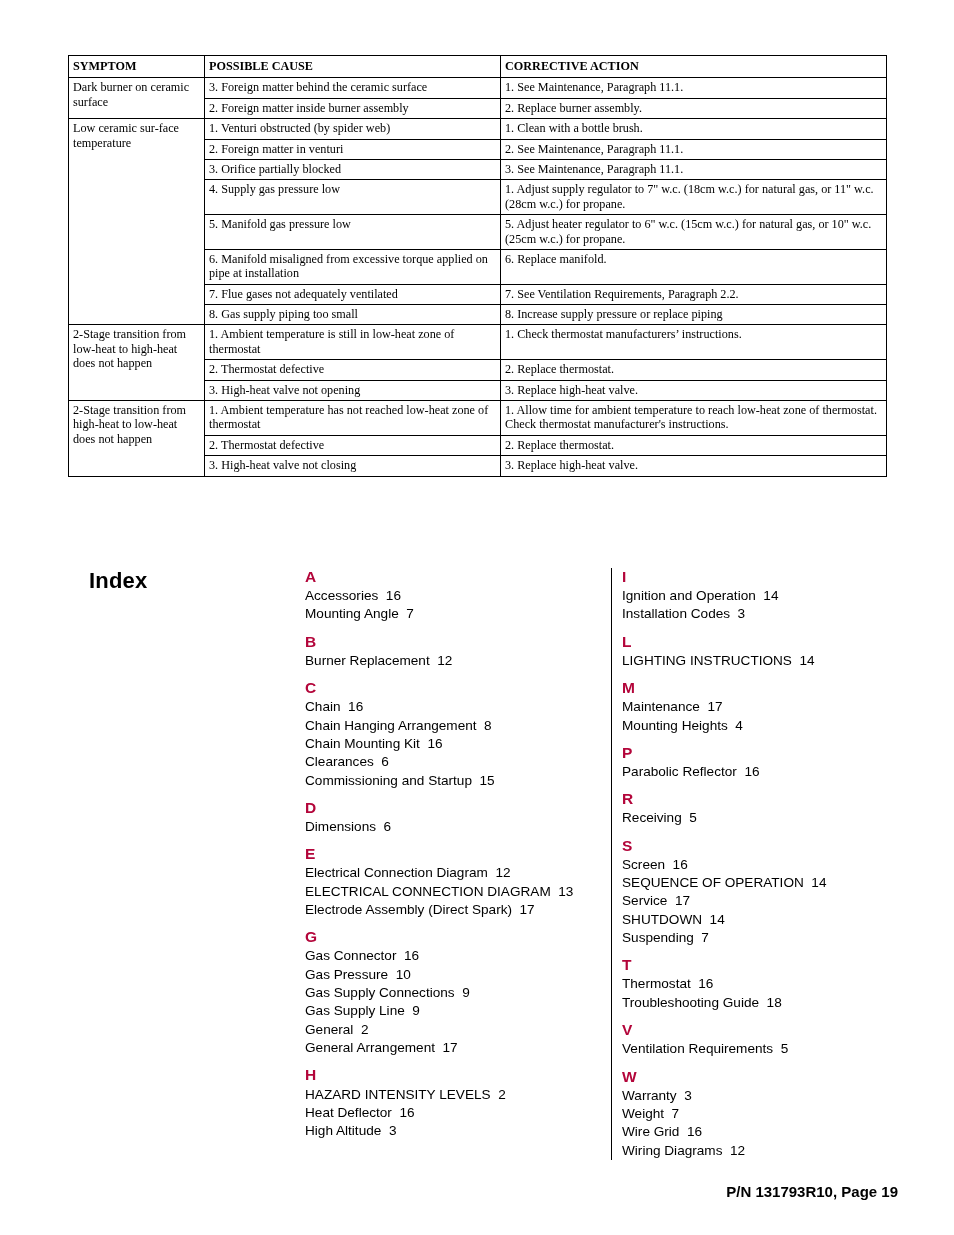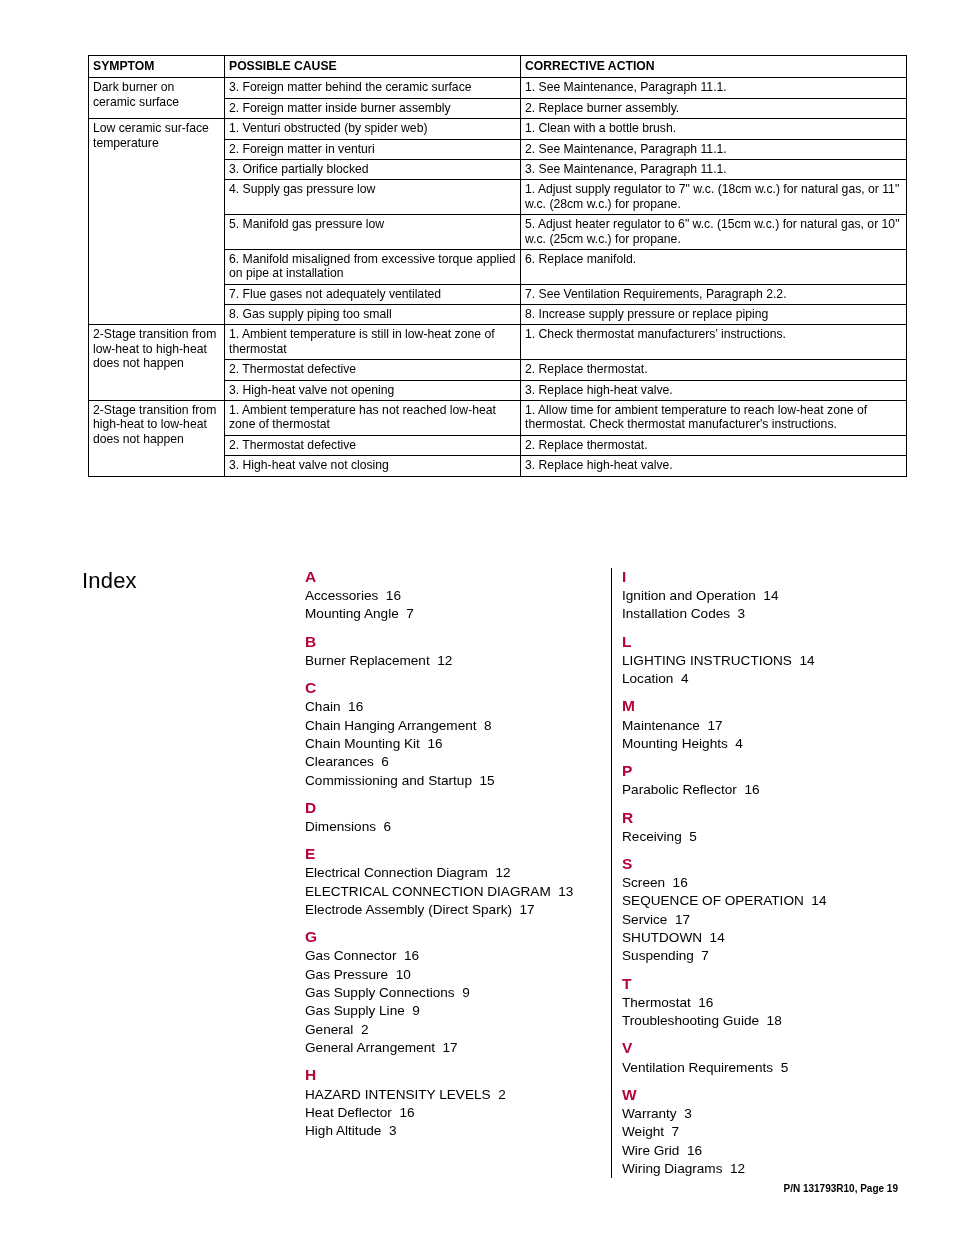--- a/index.html
+++ b/index.html
@@ -12,23 +12,24 @@
     height: 1235px;
     position: relative;
     font-family: "Liberation Sans", sans-serif;
     color: #000000;
     -webkit-font-smoothing: antialiased;
   }
 
   
   .table-wrap {
     position: absolute;
-    left: 88px;
+    left: 68px;
     top: 55px;
     width: 818px;
+    font-family: Liberation Serif, serif;
   }
   table.ts {
     border-collapse: collapse;
     width: 100%;
     table-layout: fixed;
     font-size: 12.2px;
     line-height: 1.18;
   }
   table.ts td, table.ts th {
     border: 1px solid #000000;
@@ -45,24 +46,24 @@
   }
   col.c1 { width: 136px; }
   col.c2 { width: 296px; }
   col.c3 { width: 386px; }
 
   .sym-cell { vertical-align: top; }
 
   
   .index-title {
     position: absolute;
-    left: 82px;
+    left: 89px;
     top: 568px;
     font-size: 22px;
-    font-weight: normal;
+    font-weight: bold;
     letter-spacing: 0.2px;
   }
   .index-cols {
     position: absolute;
     left: 300px;
     top: 568px;
     width: 620px;
     display: flex;
     gap: 0px;
   }
@@ -88,21 +89,21 @@
     font-size: 13.6px;
     line-height: 1.35;
     white-space: pre;
   }
 
   
   .footer {
     position: absolute;
     right: 56px;
     top: 1183px;
-    font-size: 10px;
+    font-size: 15px;
     font-weight: bold;
   }
 </style>
 </head>
 <body>
 
 <div class="table-wrap">
   <table class="ts">
     <colgroup>
       <col class="c1">
@@ -221,21 +222,20 @@
       <div class="idx-entry">HAZARD INTENSITY LEVELS  2</div>
       <div class="idx-entry">Heat Deflector  16</div>
       <div class="idx-entry">High Altitude  3</div>
     </div>
   <div class="idx-col right">
       <div class="idx-letter" style="color: rgb(179, 5, 58);">I</div>
       <div class="idx-entry">Ignition and Operation  14</div>
       <div class="idx-entry">Installation Codes  3</div>
       <div class="idx-letter" style="color: rgb(179, 5, 58);">L</div>
       <div class="idx-entry">LIGHTING INSTRUCTIONS  14</div>
-      <div class="idx-entry">Location  4</div>
       <div class="idx-letter" style="color: rgb(179, 5, 58);">M</div>
       <div class="idx-entry">Maintenance  17</div>
       <div class="idx-entry">Mounting Heights  4</div>
       <div class="idx-letter" style="color: rgb(179, 5, 58);">P</div>
       <div class="idx-entry">Parabolic Reflector  16</div>
       <div class="idx-letter" style="color: rgb(179, 5, 58);">R</div>
       <div class="idx-entry">Receiving  5</div>
       <div class="idx-letter" style="color: rgb(179, 5, 58);">S</div>
       <div class="idx-entry">Screen  16</div>
       <div class="idx-entry">SEQUENCE OF OPERATION  14</div>

